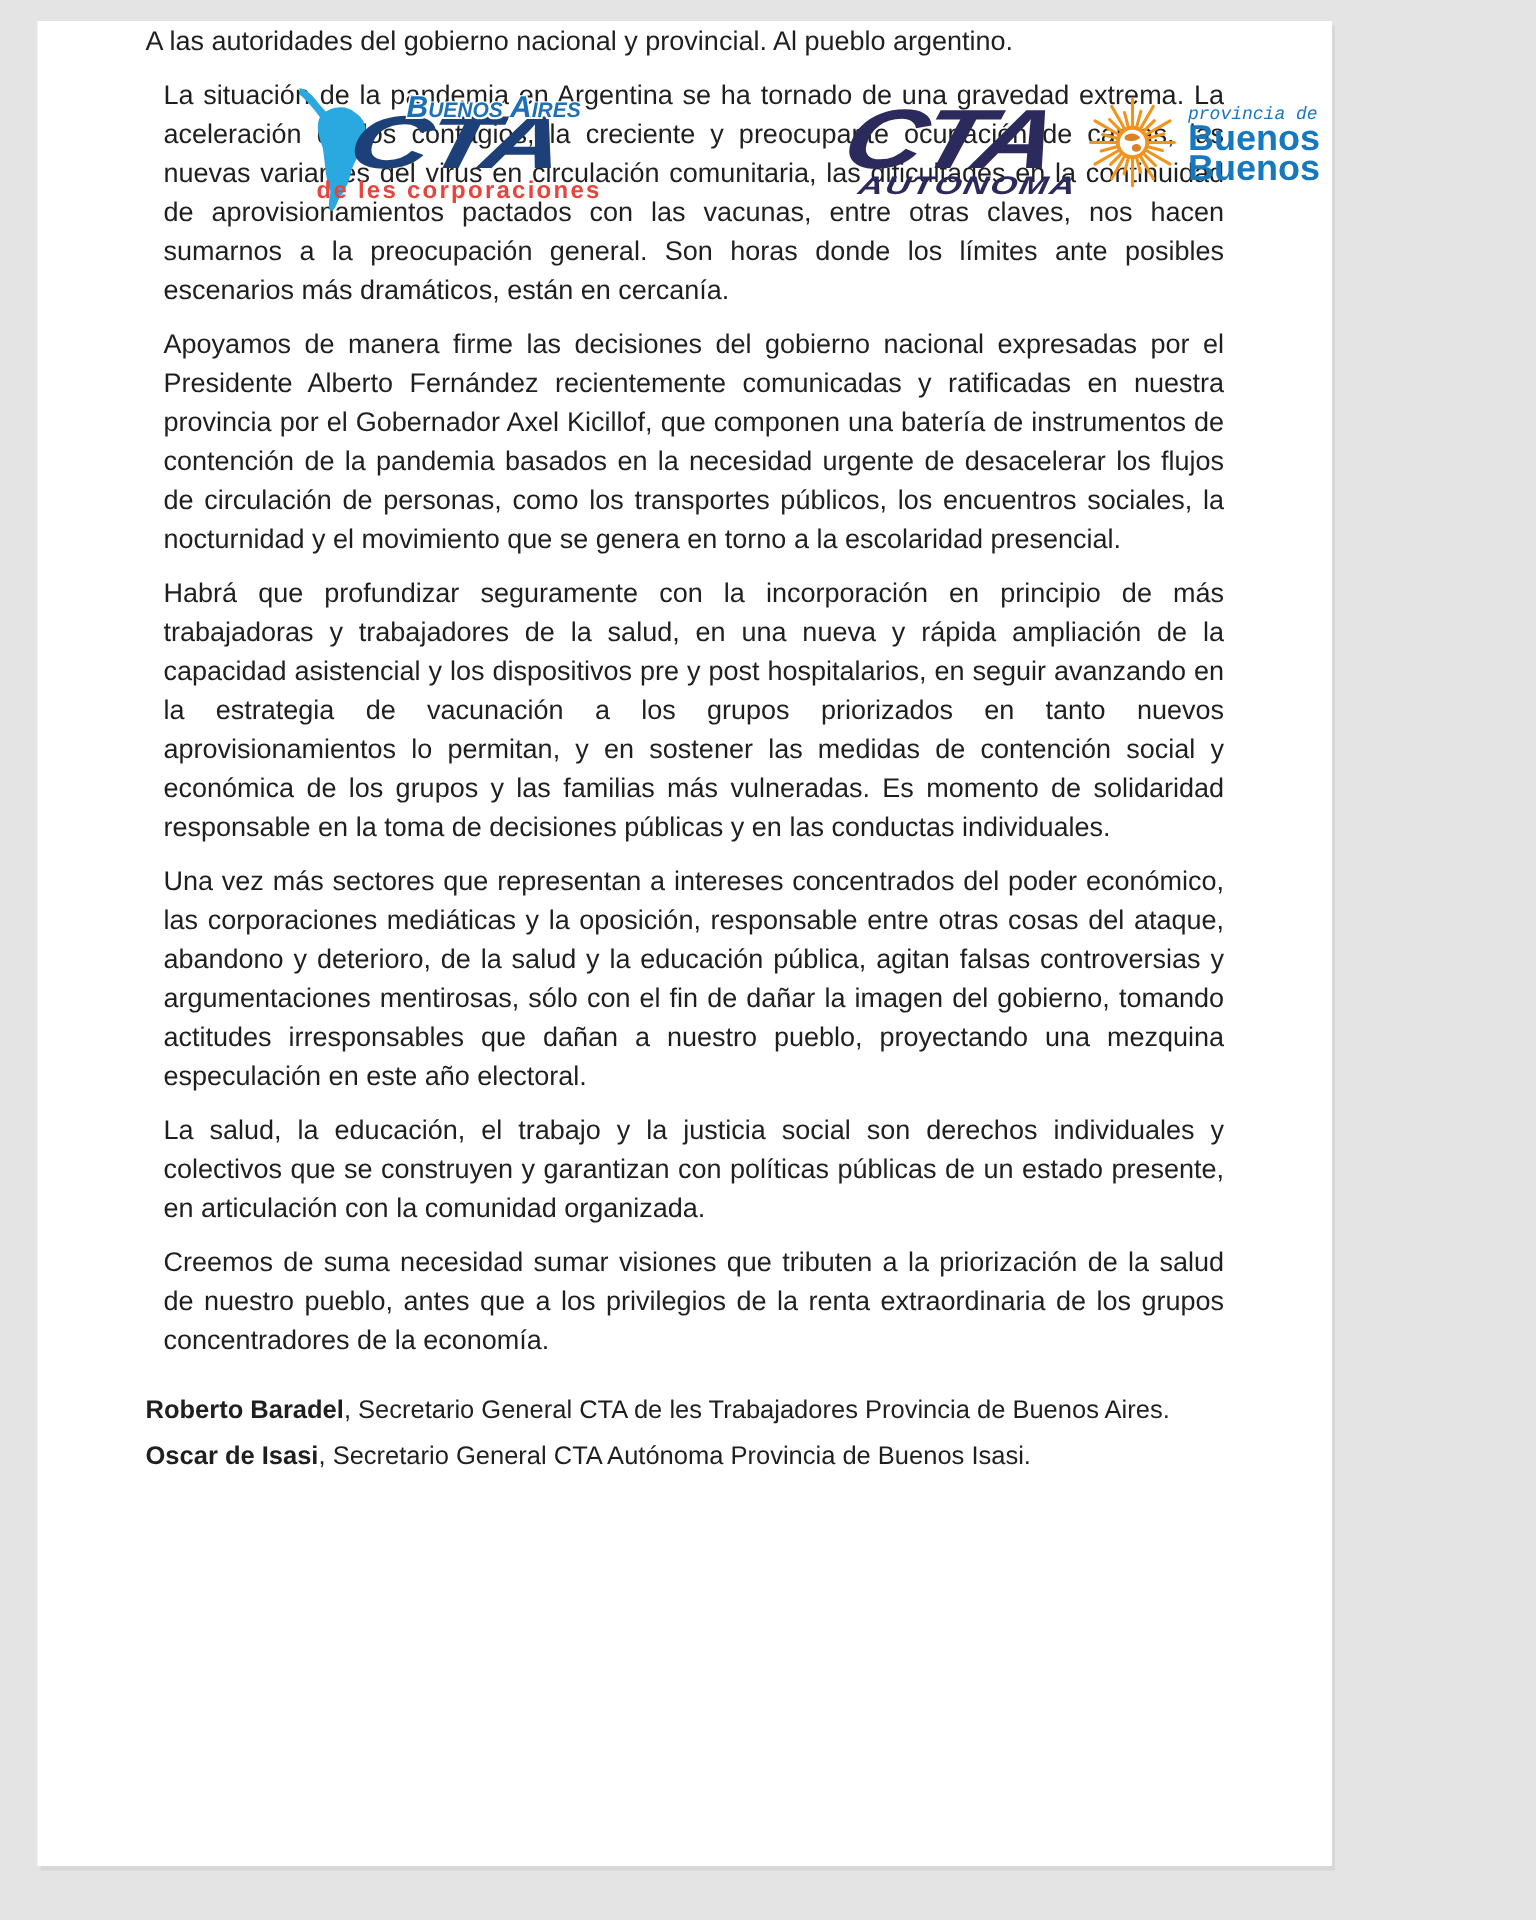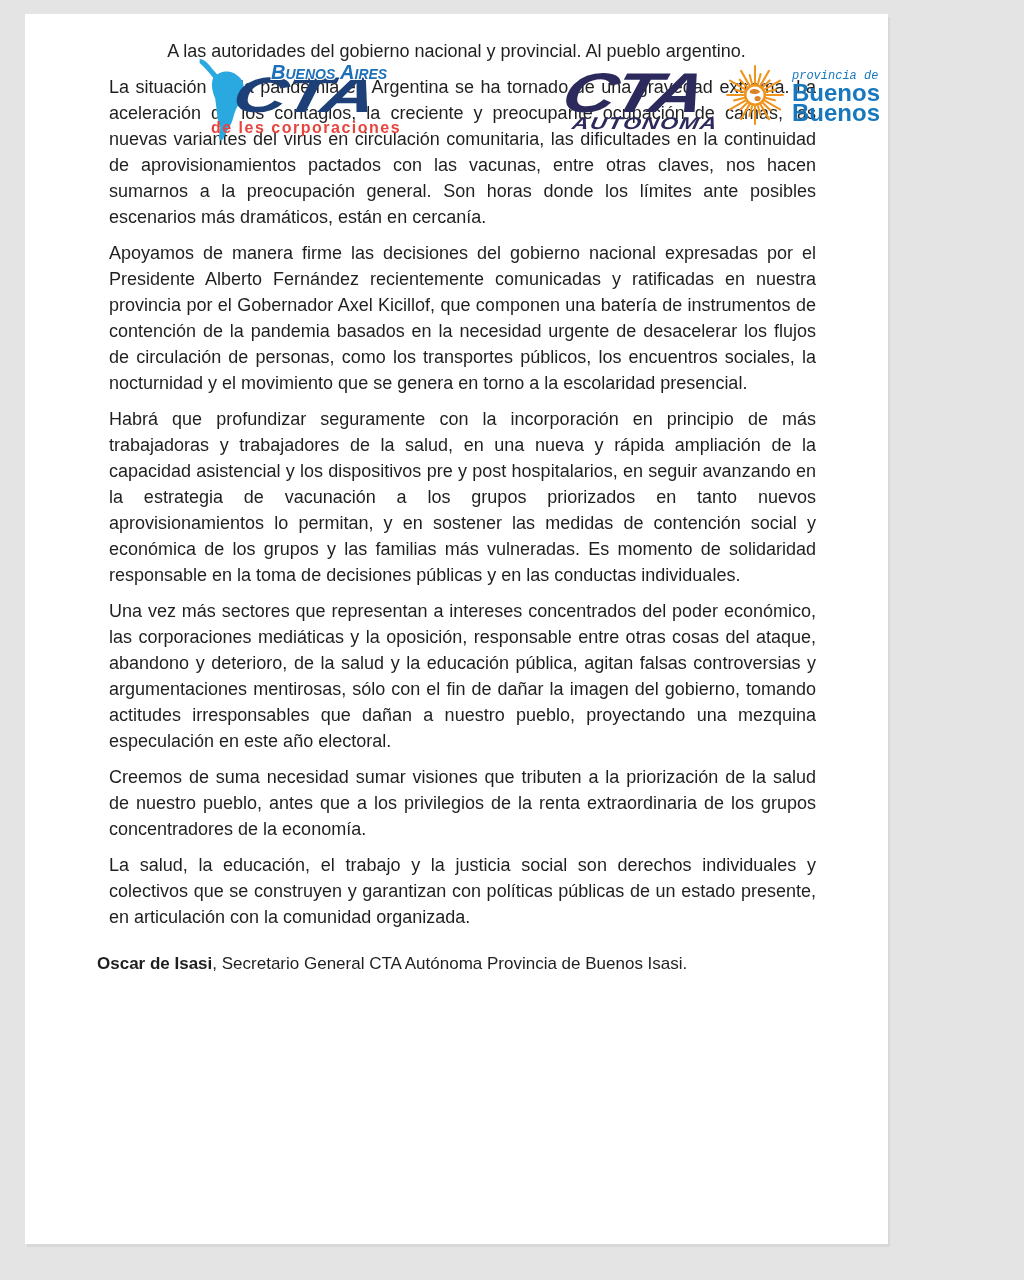--- a/index.html
+++ b/index.html
@@ -57,21 +57,21 @@
   .region{position:absolute; left:222px; top:15px; z-index:2; color:var(--right-blue,#1878be); white-space:nowrap;}
   .region .small{font-style:italic; font-size:12px; line-height:13px; display:block;font-family:Liberation Mono, monospace;}
   .region .big{font-weight:bold; font-size:24px; line-height:20px; display:block;}
   
   .content{position:absolute; left:72px; right:72px; top:0; color:var(--text,#1f1f1f);}
   .title{margin-top:160px; color:var(--title,#101010);}
   .title .tline{
     display:block; font-weight:bold; font-size:32px; line-height:34px;
     transform:scaleX(0.71); transform-origin:left center; white-space:nowrap;
   }
-  .salutation{margin-top:24px; font-size:18px; line-height:26px;text-align:center;}
+  .salutation{font-size:18px; line-height:26px;}
   .para{margin-top:10px; font-size:18px; line-height:26px; text-align:justify;margin-left:12px;}
   .para:first-of-type{margin-top:4px;}
   .signatures{margin-top:18px; font-size:17px; line-height:31px;}
   .sig-name{font-weight:bold;}
 </style>
 </head>
 <body>
 
 <div class="card">
 
@@ -127,23 +127,26 @@
   </div>
 
   <div class="content">
 
     <p class="salutation">A las autoridades del gobierno nacional y provincial. Al pueblo argentino.</p>
 
     <p class="para">La situación de la pandemia en Argentina se ha tornado de una gravedad extrema. La aceleración de los contagios, la creciente y preocupante ocupación de camas, las nuevas variantes del virus en circulación comunitaria, las dificultades en la continuidad de aprovisionamientos pactados con las vacunas, entre otras claves, nos hacen sumarnos a la preocupación general. Son horas donde los límites ante posibles escenarios más dramáticos, están en cercanía.</p>
     <p class="para">Apoyamos de manera firme las decisiones del gobierno nacional expresadas por el Presidente Alberto Fernández recientemente comunicadas y ratificadas en nuestra provincia por el Gobernador Axel Kicillof, que componen una batería de instrumentos de contención de la pandemia basados en la necesidad urgente de desacelerar los flujos de circulación de personas, como los transportes públicos, los encuentros sociales, la nocturnidad y el movimiento que se genera en torno a la escolaridad presencial.</p>
     <p class="para">Habrá que profundizar seguramente con la incorporación en principio de más trabajadoras y trabajadores de la salud, en una nueva y rápida ampliación de la capacidad asistencial y los dispositivos pre y post hospitalarios, en seguir avanzando en la estrategia de vacunación a los grupos priorizados en tanto nuevos aprovisionamientos lo permitan, y en sostener las medidas de contención social y económica de los grupos y las familias más vulneradas. Es momento de solidaridad responsable en la toma de decisiones públicas y en las conductas individuales.</p>
     <p class="para">Una vez más sectores que representan a intereses concentrados del poder económico, las corporaciones mediáticas y la oposición, responsable entre otras cosas del ataque, abandono y deterioro, de la salud y la educación pública, agitan falsas controversias y argumentaciones mentirosas, sólo con el fin de dañar la imagen del gobierno, tomando actitudes irresponsables que dañan a nuestro pueblo, proyectando una mezquina especulación en este año electoral.</p>
+    <p class="para">La salud, la educación, el trabajo y la justicia social son derechos individuales y colectivos que se construyen y garantizan con políticas públicas de un estado presente, en articulación con la comunidad organizada.</p>
     <p class="para">Creemos de suma necesidad sumar visiones que tributen a la priorización de la salud de nuestro pueblo, antes que a los privilegios de la renta extraordinaria de los grupos concentradores de la economía.</p>
-    <p class="para">La salud, la educación, el trabajo y la justicia social son derechos individuales y colectivos que se construyen y garantizan con políticas públicas de un estado presente, en articulación con la comunidad organizada.</p>
 
     <div class="signatures">
+      <div>
+        <span class="sig-name">Roberto Baradel</span><span>, Secretario General CTA de les Trabajadores Provincia de Buenos Aires.</span>
+      </div>
       <div>
         <span class="sig-name">Oscar de Isasi</span><span>, Secretario General CTA Autónoma Provincia de Buenos Isasi.</span>
       </div>
     </div>
   </div>
 
 </div>
 
 </body></html>

